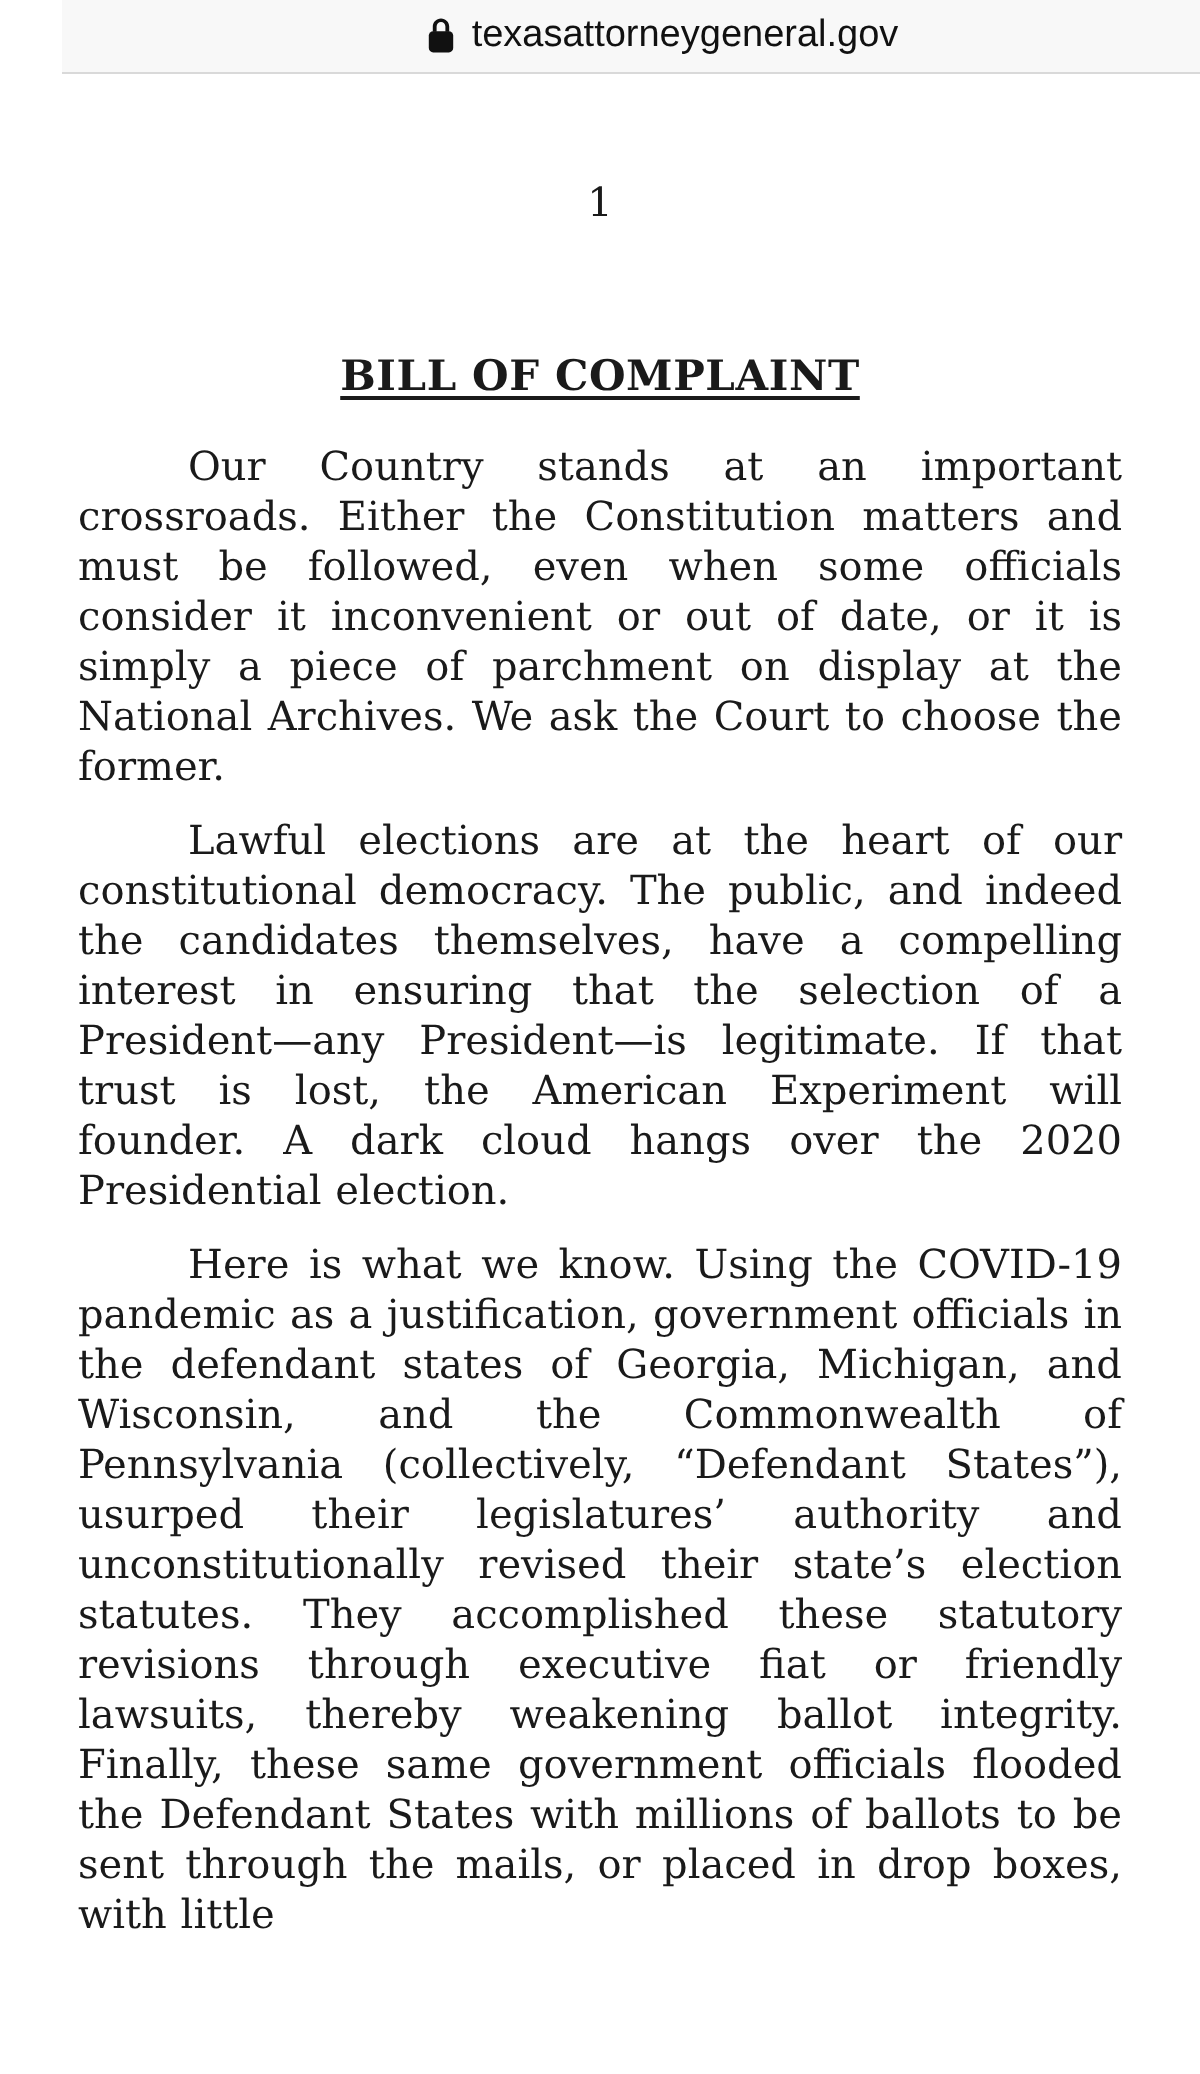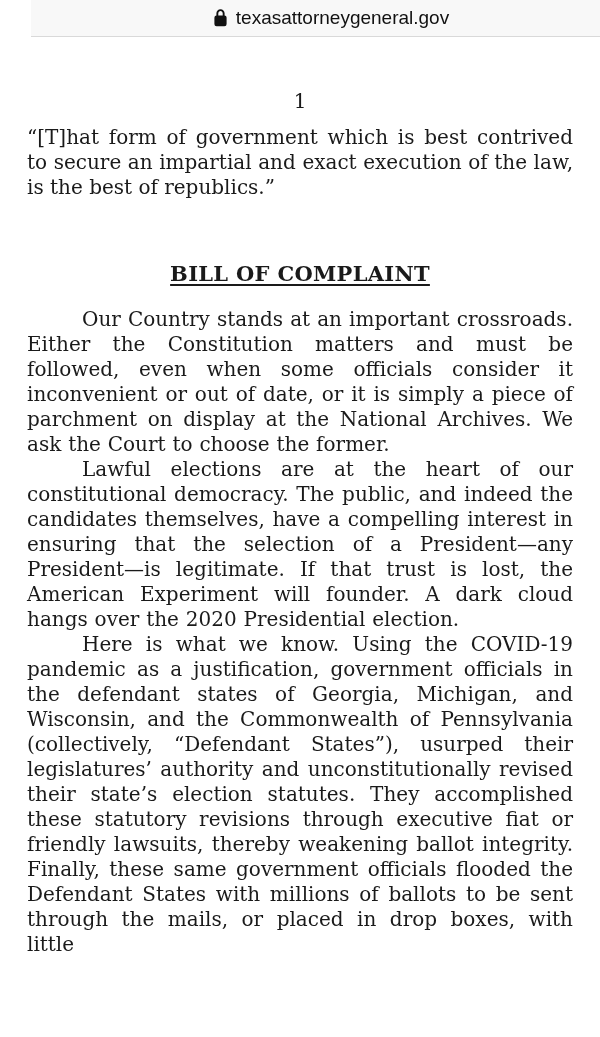--- a/index.html
+++ b/index.html
@@ -63,21 +63,21 @@
     margin: 61px 0 21px 0;
     text-align: center;
     font-size: 21px;
     font-weight: bold;
     letter-spacing: 0.3px;
     text-decoration: underline;
     text-decoration-thickness: 2px;
     text-underline-offset: 3px;
   }
   .body-para {
-    margin: 0;
+    margin: 12px;
     text-align: justify;
     text-indent: 55px;
     word-spacing: 0.5px;
   }
 </style>
 </head>
 <body>
 
 <div class="address-bar">
   <span class="lock-wrap">
@@ -85,21 +85,20 @@
       <path d="M7.5 1.2c-2.3 0-4.1 1.8-4.1 4.1v2.6h1.9V5.3c0-1.3 1-2.3 2.2-2.3s2.2 1 2.2 2.3v2.6h1.9V5.3c0-2.3-1.8-4.1-4.1-4.1z" fill="#111"></path>
       <rect x="1.4" y="7.6" width="12.2" height="10.6" rx="2.2" fill="#111"></rect>
     </svg>
   </span>
   <span class="domain-text">texasattorneygeneral.gov</span>
 </div>
 
 <div class="page">
   <div class="page-number">1</div>
 
-  <p class="epigraph-quote">“[T]hat form of government which is best contrived to secure an impartial and exact execution of the law, is the best of republics.”</p>
 
 
   <h1 class="section-heading">BILL OF COMPLAINT</h1>
 
   <p class="body-para">Our Country stands at an important crossroads. Either the Constitution matters and must be followed, even when some officials consider it inconvenient or out of date, or it is simply a piece of parchment on display at the National Archives. We ask the Court to choose the former.</p>
 
   <p class="body-para">Lawful elections are at the heart of our constitutional democracy. The public, and indeed the candidates themselves, have a compelling interest in ensuring that the selection of a President—any President—is legitimate. If that trust is lost, the American Experiment will founder. A dark cloud hangs over the 2020 Presidential election.</p>
 
   <p class="body-para">Here is what we know. Using the COVID-19 pandemic as a justification, government officials in the defendant states of Georgia, Michigan, and Wisconsin, and the Commonwealth of Pennsylvania (collectively, “Defendant States”), usurped their legislatures’ authority and unconstitutionally revised their state’s election statutes. They accomplished these statutory revisions through executive fiat or friendly lawsuits, thereby weakening ballot integrity. Finally, these same government officials flooded the Defendant States with millions of ballots to be sent through the mails, or placed in drop boxes, with little</p>
 </div>

